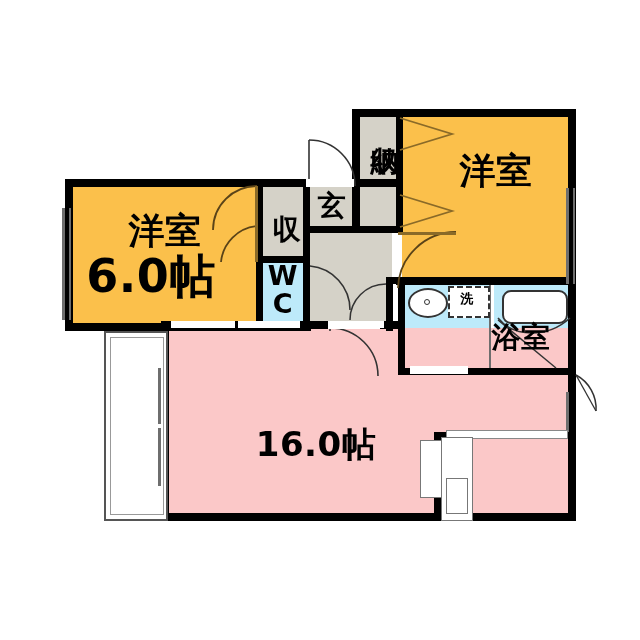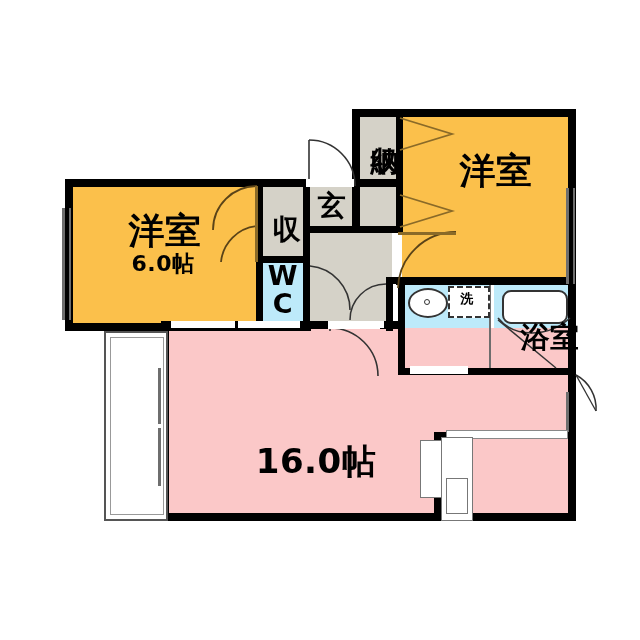--- a/index.html
+++ b/index.html
@@ -199,30 +199,30 @@
   <svg class="arc" width="44" height="44" style="left:350px; top:284px;">
     <path d="M36,0 A36,36 0 0 0 0,36" stroke="#333" stroke-width="1.5" fill="none"></path>
   </svg>
 
   <svg class="arc" width="44" height="44" style="left:576px; top:375px;">
     <path d="M0,0 A38,38 0 0 1 20,36" stroke="#333" stroke-width="1.5" fill="none"></path>
     <line x1="0" y1="0" x2="20" y2="36" stroke="#333" stroke-width="1.3"></line>
   </svg>
 
   <span class="lbl" style="left:98px; top:212px; width:134px; font-size:36px;">洋室</span>
-  <span class="lbl" style="left:96px; top:252px; width:134px; font-size:22px;">6.0帖</span>
+  <span class="lbl" style="left:84px; top:252px; width:134px; font-size:46px;">6.0帖</span>
 
   <span class="lbl vert" style="left:265px; top:192px; width:36px; font-size:28px;">収</span>
 
   <span class="lbl" style="left:262px; top:262px; width:42px; font-size:27px;">W</span>
   <span class="lbl" style="left:262px; top:290px; width:42px; font-size:27px;">C</span>
 
   <span class="lbl" style="left:308px; top:191px; width:48px; font-size:28px;">玄</span>
 
   <span class="lbl vert" style="left:362px; top:124px; width:36px; font-size:28px; line-height:1.0;">収納</span>
 
   <span class="lbl" style="left:428px; top:152px; width:136px; font-size:36px;">洋室</span>
 
-  <span class="lbl" style="left:511px; top:322px; width:78px; font-size:29px;">浴室</span>
-
-  <span class="lbl" style="left:228px; top:444px; width:176px; font-size:34px;">16.0帖</span>
+  <span class="lbl" style="left:482px; top:322px; width:78px; font-size:29px;">浴室</span>
+
+  <span class="lbl" style="left:228px; top:427px; width:176px; font-size:34px;">16.0帖</span>
 
 </div>
 
 </body></html>

